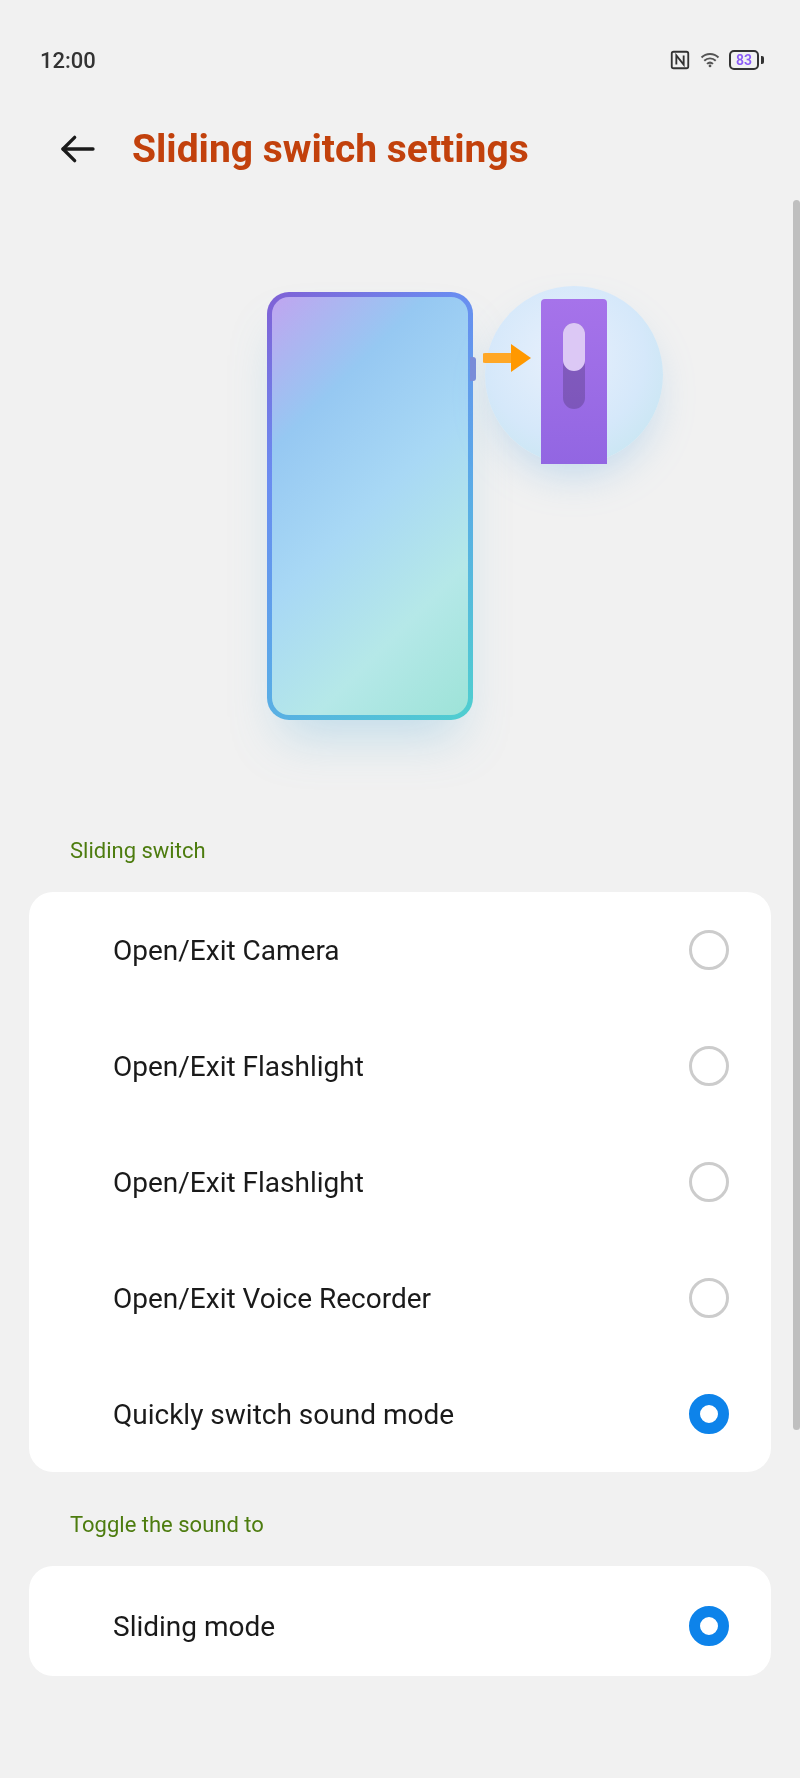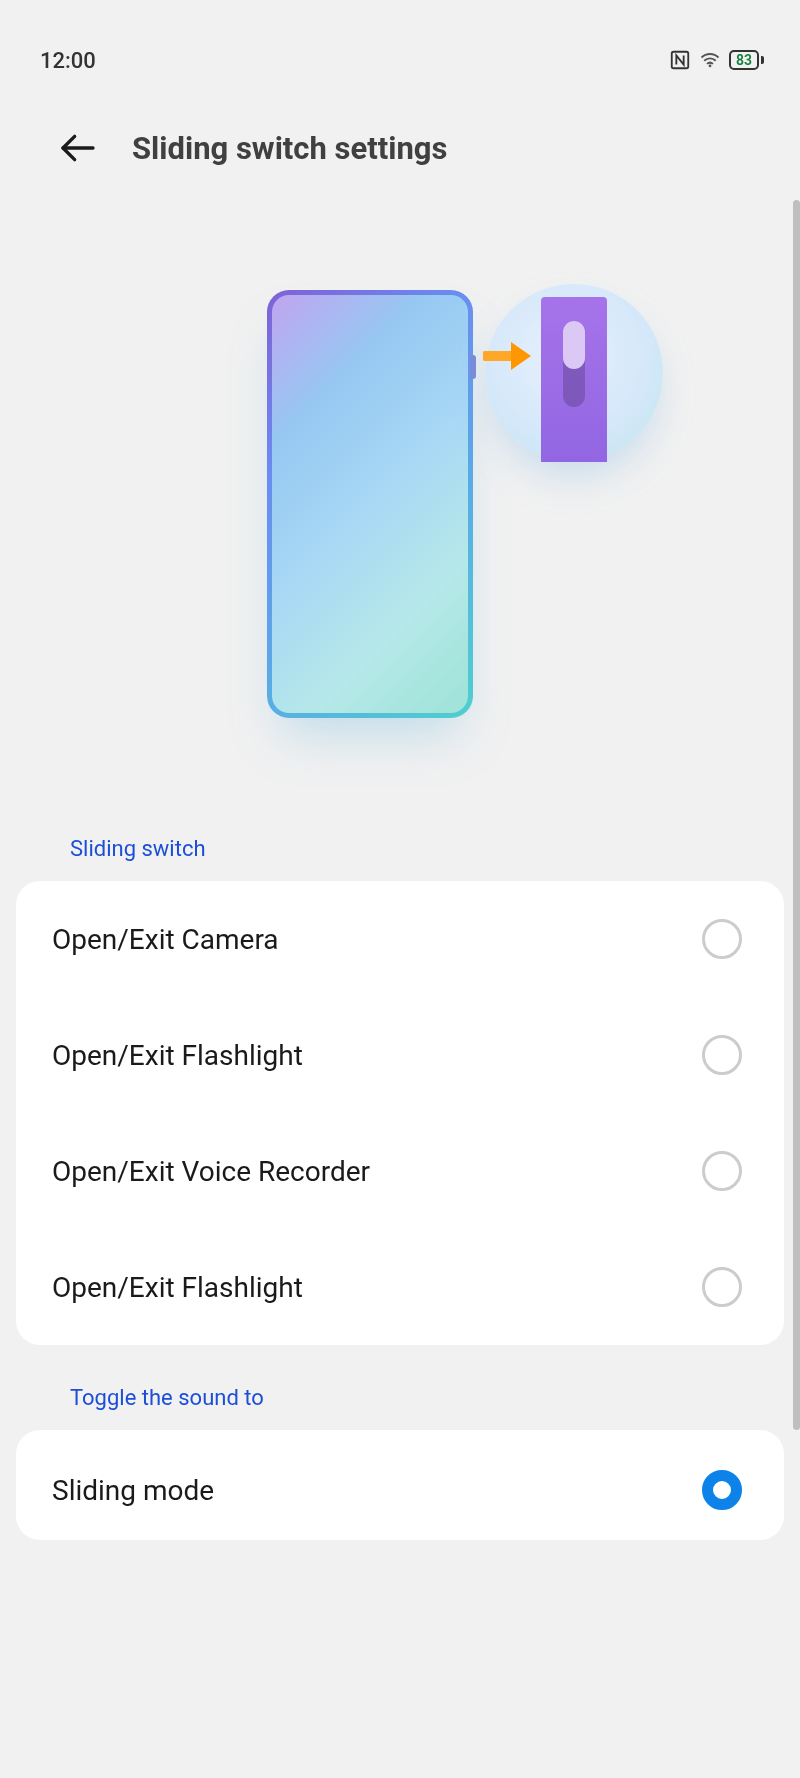--- a/index.html
+++ b/index.html
@@ -49,21 +49,21 @@
       display: flex;
       align-items: center;
       gap: 2px;
     }
     .battery-box {
       border: 2px solid #333;
       border-radius: 5px;
       padding: 1px 5px;
       font-size: 14px;
       font-weight: 600;
-      color: #15803d;
+      color: #8b5cf6;
       line-height: 1;
     }
     .battery-tip {
       width: 3px;
       height: 8px;
       background: #333;
       border-radius: 0 2px 2px 0;
     }
     .header {
       display: flex;
@@ -72,23 +72,23 @@
       gap: 32px;
     }
     .back-arrow {
       width: 44px;
       height: 44px;
       display: flex;
       align-items: center;
       justify-content: center;
     }
     .page-title {
-      font-size: 31px;
+      font-size: 39px;
       font-weight: 700;
-      color: #404040;
+      color: #c2410c;
     }
     .illustration-area {
       display: flex;
       justify-content: center;
       align-items: center;
       padding: 100px 0 100px 0;
       position: relative;
     }
     .phone-illustration {
       position: relative;
@@ -165,29 +165,30 @@
       left: 50%;
       transform: translateX(-50%);
       top: 24px;
       width: 22px;
       height: 48px;
       background: #dcc8f5;
       border-radius: 11px;
     }
     .section-label {
       font-size: 22px;
-      color: #1d4ed8;
-      padding: 18px 70px 20px 70px;
+      color: #4d7c0f;
+      padding: 18px 70px 29px 70px;
       font-weight: 400;
     }
     .card {
-      margin: 0 16px;
+      margin: 0 29px;
       background: #fff;
       border-radius: 24px;
       overflow: hidden;
+      padding-left: 48px;
     }
     .option-row {
       display: flex;
       align-items: center;
       justify-content: space-between;
       padding: 38px 42px 38px 36px;
     }
     .option-row.tight {
       padding: 40px 42px 30px 36px;
     }
@@ -278,26 +279,30 @@
 <div class="card">
   <div class="option-row">
     <div class="option-label">Open/Exit Camera</div>
     <div class="radio"></div>
   </div>
   <div class="option-row">
     <div class="option-label">Open/Exit Flashlight</div>
     <div class="radio"></div>
   </div>
   <div class="option-row">
+    <div class="option-label">Open/Exit Flashlight</div>
+    <div class="radio"></div>
+  </div>
+  <div class="option-row">
     <div class="option-label">Open/Exit Voice Recorder</div>
     <div class="radio"></div>
   </div>
   <div class="option-row">
-    <div class="option-label">Open/Exit Flashlight</div>
-    <div class="radio"></div>
+    <div class="option-label">Quickly switch sound mode</div>
+    <div class="radio selected"></div>
   </div>
 </div>
 
 <div class="section-label" style="padding-top:40px;">Toggle the sound to</div>
 
 <div class="card">
   <div class="option-row tight">
     <div class="option-label">Sliding mode</div>
     <div class="radio selected"></div>
   </div>

